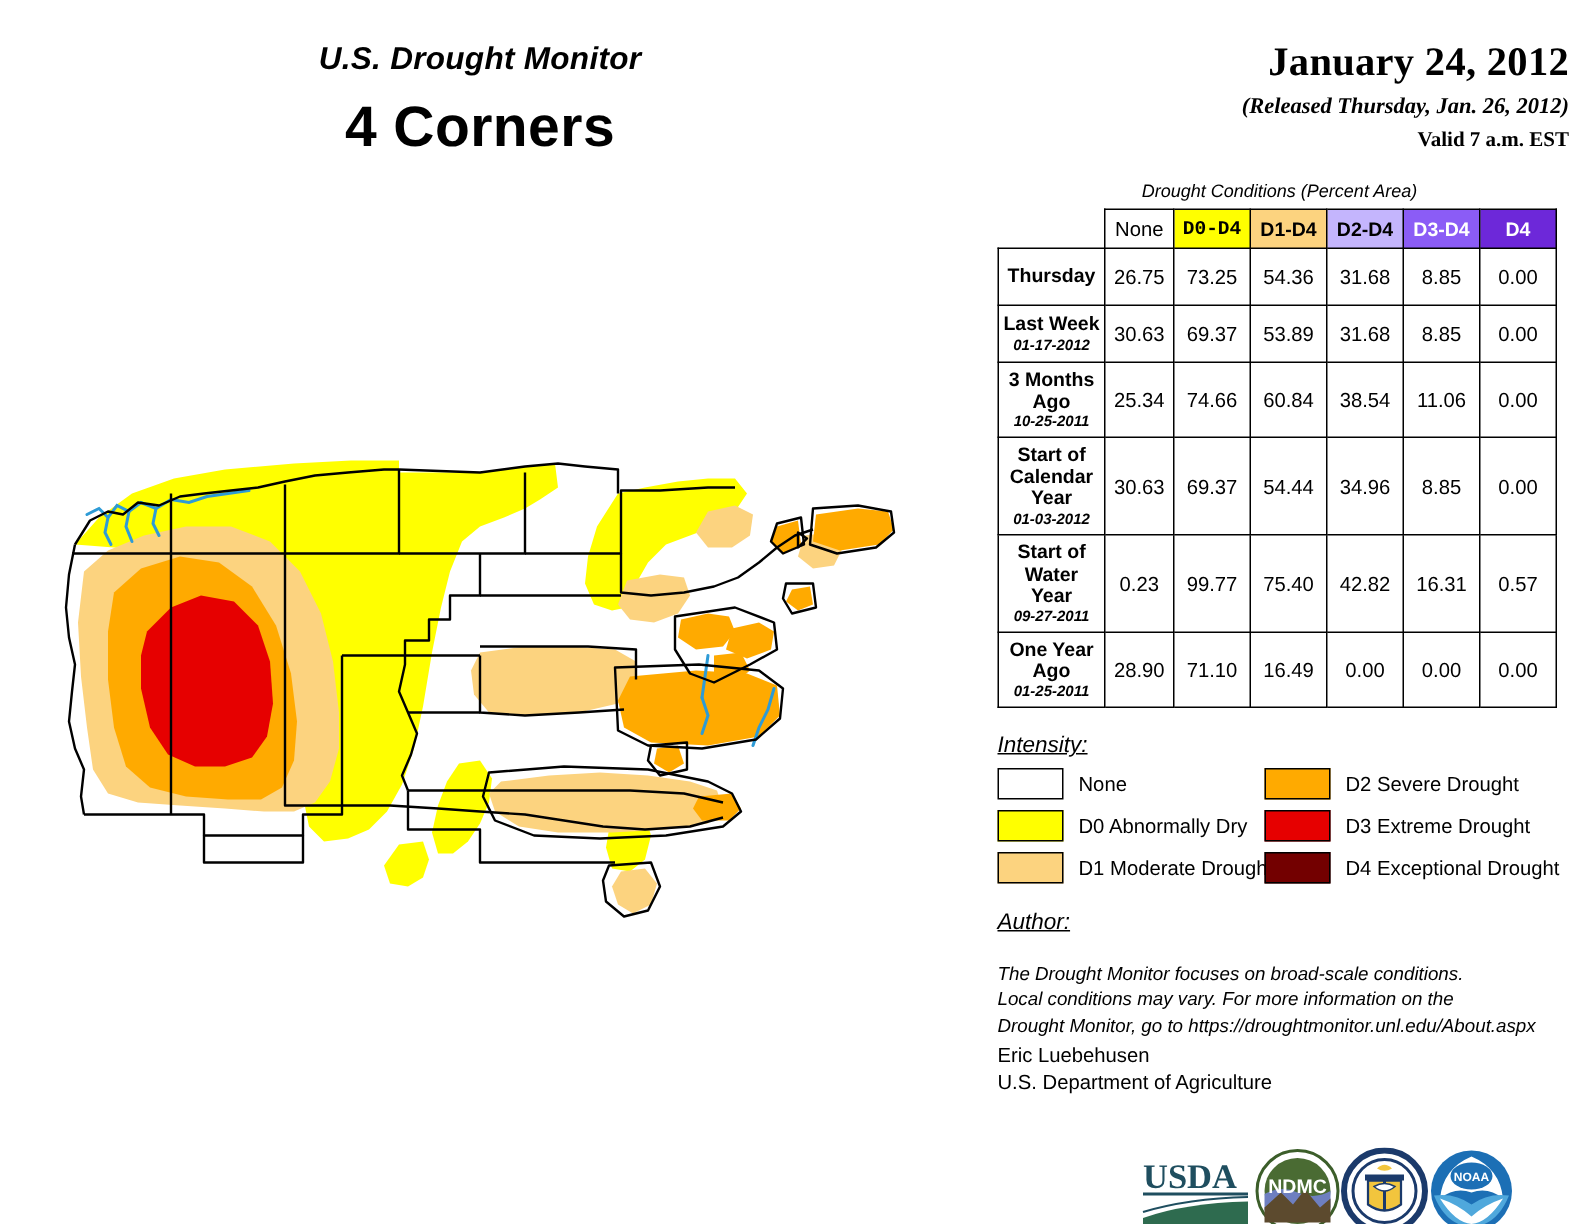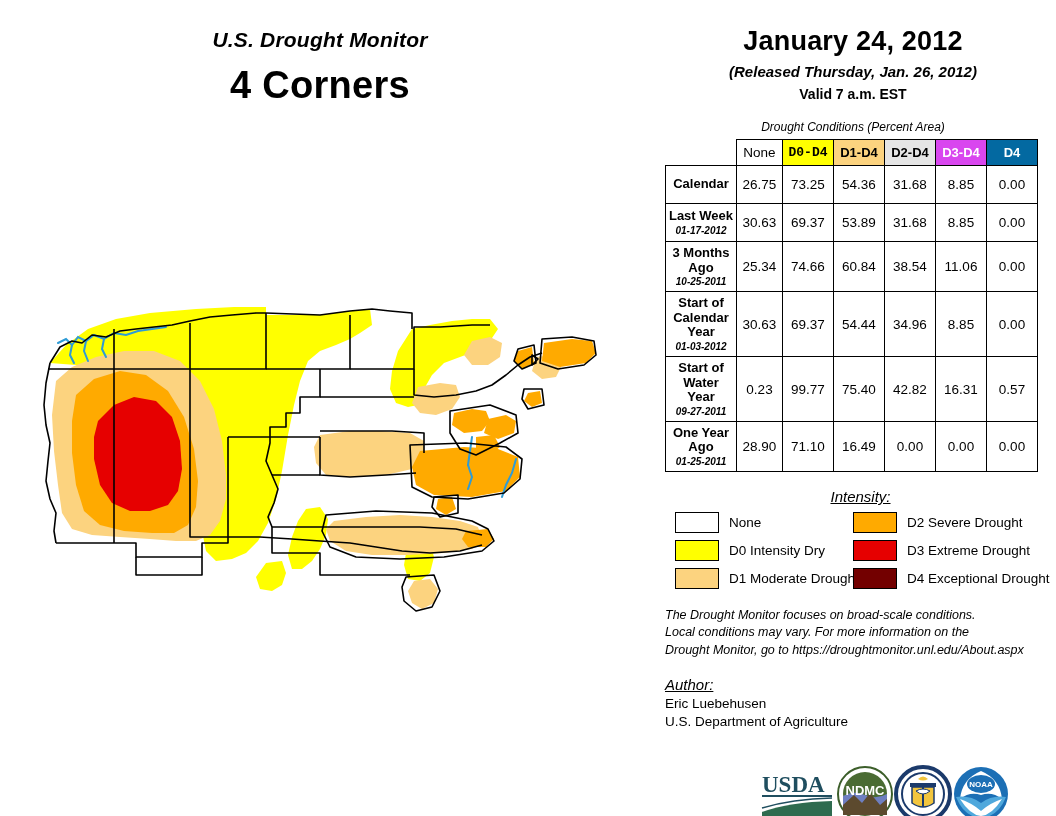--- a/index.html
+++ b/index.html
@@ -12,47 +12,47 @@
   #title-sub{font-size:21px;font-weight:bold;font-style:italic;letter-spacing:.2px;}
   #title-main{font-size:38px;font-weight:bold;margin-top:12px;letter-spacing:.3px;}
 
   
   #map-wrap{position:absolute;left:20px;top:285px;width:630px;height:360px;}
   #map-svg{display:block;width:630px;height:360px;}
 
   
   #right{position:absolute;left:660px;top:26px;width:386px;}
 
-  #date-block{text-align:center;}
+  #date-block{text-align:right;font-family:Liberation Serif, serif;}
   #date-main{font-size:27px;font-weight:bold;letter-spacing:.2px;}
   #date-rel{font-size:15px;font-weight:bold;font-style:italic;margin-top:6px;}
   #date-valid{font-size:14px;font-weight:bold;margin-top:6px;}
 
   #tbl-caption{font-size:12px;font-style:italic;text-align:center;margin-top:18px;}
 
   table{border-collapse:collapse;margin-top:5px;margin-left:5px;
         table-layout:fixed;width:373px;}
   th,td{border:1px solid #000;font-size:12.5px;text-align:center;
         padding:0;color:#000;}
   thead th{height:25px;font-weight:bold;font-size:13px;}
   thead th.blank{border:none;}
   th.hd-none{background:#fff;width:45px;font-weight:normal;font-size:13.5px;}
   th.hd-d0{background:#FFFF00;width:50px;font-family:Liberation Mono, monospace;}
   th.hd-d1{background:#FCD37F;width:50px;}
-  th.hd-d2{background:#e5e5e5;width:50px;}
-  th.hd-d3{background:#d946ef;color:#fff;width:50px;}
-  th.hd-d4{background:#0369a1;color:#fff;width:50px;}
+  th.hd-d2{background:#c4b5fd;width:50px;}
+  th.hd-d3{background:#8b5cf6;color:#fff;width:50px;}
+  th.hd-d4{background:#6d28d9;color:#fff;width:50px;}
   td.rowlab{width:100px;text-align:center;padding:4px 2px;line-height:1.12;}
   td.rowlab .nm{font-weight:bold;font-size:13px;display:block;}
   td.rowlab .dt{font-style:italic;font-weight:bold;font-size:10px;display:block;margin-top:1px;}
   tbody td.val{height:37px;font-size:13.5px;}
   tbody tr.tall td{height:44px;}
 
   
-  #intensity{margin-top:16px;margin-left:15px;text-align:center;}
+  #intensity{margin-top:16px;margin-left:5px;}
   #int-head{font-size:15px;font-style:italic;text-decoration:underline;
             font-weight:normal;margin-bottom:7px;}
   .leg-grid{display:grid;grid-template-columns:178px 200px;row-gap:7px;}
   .leg-item{display:flex;align-items:center;}
   .swatch{width:42px;height:19px;border:1px solid #000;margin-right:10px;flex:none;}
   .leg-label{font-size:13.5px;white-space:nowrap;}
 
   
   #disclaimer{margin-top:18px;margin-left:5px;font-size:12.5px;font-style:italic;
               line-height:1.38;}
@@ -250,21 +250,21 @@
         <th class="hd-d0">D0-D4</th>
         <th class="hd-d1">D1-D4</th>
         <th class="hd-d2">D2-D4</th>
         <th class="hd-d3">D3-D4</th>
         <th class="hd-d4">D4</th>
       </tr>
     </thead>
     <tbody id="tbody">
         <tr>
           <td class="rowlab">
-            <span class="nm">Calendar</span>
+            <span class="nm">Thursday</span>
           </td>
           <td class="val">26.75</td>
           <td class="val">73.25</td>
           <td class="val">54.36</td>
           <td class="val">31.68</td>
           <td class="val">8.85</td>
           <td class="val">0.00</td>
         </tr>
         <tr>
           <td class="rowlab">
@@ -335,40 +335,40 @@
         <div class="leg-item">
           <span class="swatch" style="background: rgb(255, 255, 255);"></span>
           <span class="leg-label">None</span>
         </div>
         <div class="leg-item">
           <span class="swatch" style="background: rgb(255, 170, 0);"></span>
           <span class="leg-label">D2 Severe Drought</span>
         </div>
         <div class="leg-item">
           <span class="swatch" style="background: rgb(255, 255, 0);"></span>
-          <span class="leg-label">D0 Intensity Dry</span>
+          <span class="leg-label">D0 Abnormally Dry</span>
         </div>
         <div class="leg-item">
           <span class="swatch" style="background: rgb(230, 0, 0);"></span>
           <span class="leg-label">D3 Extreme Drought</span>
         </div>
         <div class="leg-item">
           <span class="swatch" style="background: rgb(252, 211, 127);"></span>
           <span class="leg-label">D1 Moderate Drought</span>
         </div>
         <div class="leg-item">
           <span class="swatch" style="background: rgb(115, 0, 0);"></span>
           <span class="leg-label">D4 Exceptional Drought</span>
         </div>
       </div>
   </div>
 
+  <div id="author-head">Author:</div>
+
   <div id="disclaimer">The Drought Monitor focuses on broad-scale conditions.<br>Local conditions may vary. For more information on the<br>Drought Monitor, go to https://droughtmonitor.unl.edu/About.aspx</div>
-
-  <div id="author-head">Author:</div>
   <div class="author-line">Eric Luebehusen</div>
   <div class="author-line">U.S. Department of Agriculture</div>
 
   <div id="logos">
 
     <div class="logo">
       <svg width="76" height="52" viewBox="0 0 76 52">
         <text x="2" y="24" font-family="Liberation Serif, serif" font-size="23" font-weight="bold" fill="#1F4E5F">USDA</text>
         <rect x="2" y="27" width="70" height="2" fill="#1F4E5F"></rect>
         <path d="M2 44 Q30 34 72 33 L72 48 L2 48 Z" fill="#2E6B4F"></path>

